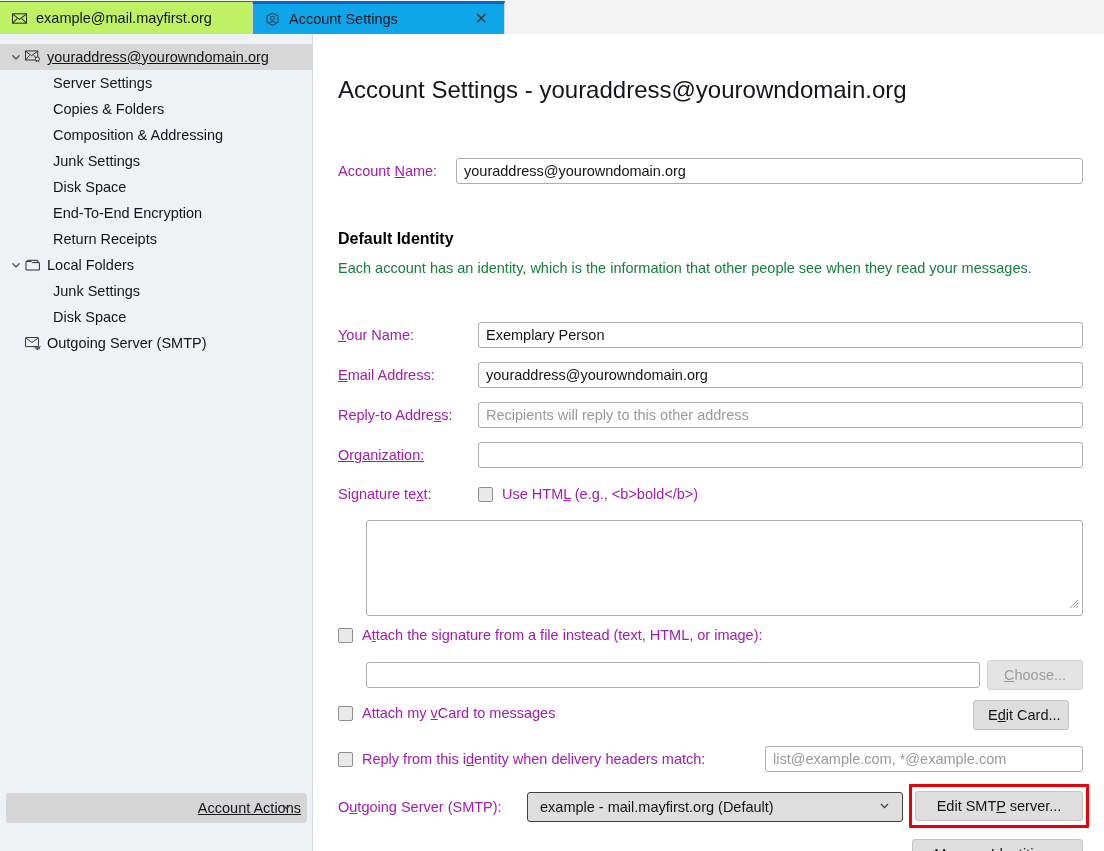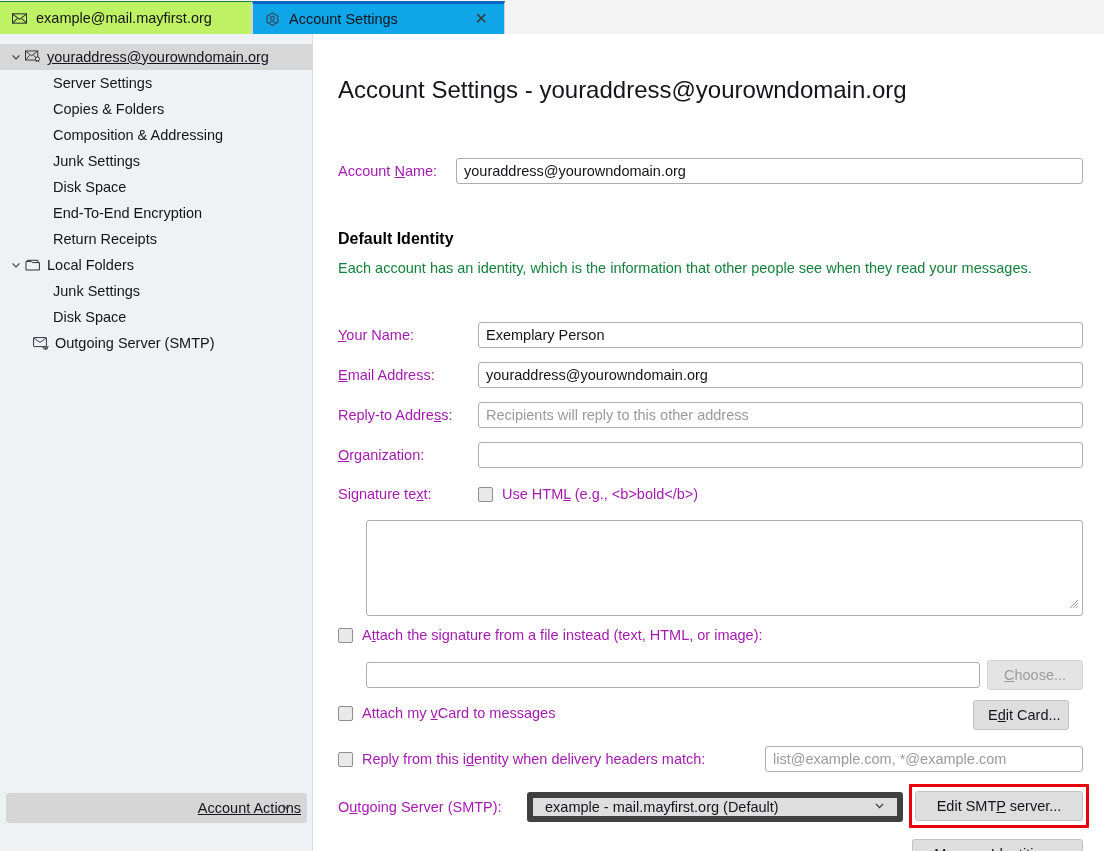--- a/index.html
+++ b/index.html
@@ -80,21 +80,21 @@
     display: inline-flex; align-items: center; justify-content: center;
     flex: 0 0 16px;
   }
   .twisty svg { display: block; }
   .tree-icon {
     width: 18px; height: 16px; margin-right: 5px;
     display: inline-flex; align-items: center; justify-content: center;
     flex: 0 0 18px;
   }
   .tree-row.child { padding-left: 53px; }
-  .tree-row.level1-noicon { padding-left: 32px; }
+  .tree-row.level1-noicon { padding-left: 24px; }
 
   #account-actions-wrap {
     position: absolute; left: 6px; bottom: 28px;
     width: 301px;
   }
   #account-actions {
     width: 301px; height: 30px;
     background: #d6d6d6;
     border: none;
     border-radius: 3px;
@@ -165,21 +165,21 @@
     height: 30px;
     padding: 0 14px;
     white-space: nowrap;
   }
   button.btn u { text-decoration: underline; text-decoration-skip-ink: none; }
   button.btn[disabled] { color: #9c9c9c; border-color: #d4d4d4; background: #e4e4e4; }
 
   .select-box {
     height: 30px;
     background: #dedede;
-    border: 6px solid #404040;
+    border: 1px solid #404040;
     border-radius: 3px;
     display: flex; align-items: center;
     padding: 0 10px 0 12px;
     font-size: 14.5px; color: #15141a;
     position: relative;
     white-space: nowrap;
   }
   .select-box .sel-chev { position: absolute; right: 11px; top: 50%; transform: translateY(-50%); }
 
   #redbox {
@@ -335,21 +335,21 @@
     <label class="lbl" style="width:140px;"><u>E</u>mail Address:</label>
     <input class="txt" style="width: 605px;" value="youraddress@yourowndomain.org">
   </div>
 
   <div class="row" style="left:24px; top:368px; width:745px;">
     <label class="lbl" style="width:140px;">Reply-to Addre<u>s</u>s:</label>
     <input class="txt" style="width: 605px;" placeholder="Recipients will reply to this other address">
   </div>
 
   <div class="row" style="left:24px; top:408px; width:745px;">
-    <label class="lbl" style="width:140px;"><u>O</u>rganization:</label>
+    <label class="lbl" style="width:140px;text-decoration:underline;"><u>O</u>rganization:</label>
     <input class="txt" style="width: 605px;" value="">
   </div>
 
   <div class="row" style="left:24px; top:452px;">
     <label class="lbl" style="width:140px;">Signature te<u>x</u>t:</label>
     <span class="cbx"></span>
     <label class="lbl" style="margin-left:9px;">Use HTM<u>L</u> (e.g., &lt;b&gt;bold&lt;/b&gt;)</label>
   </div>
 
   <div style="position:absolute; left:52px; top:486px;">

